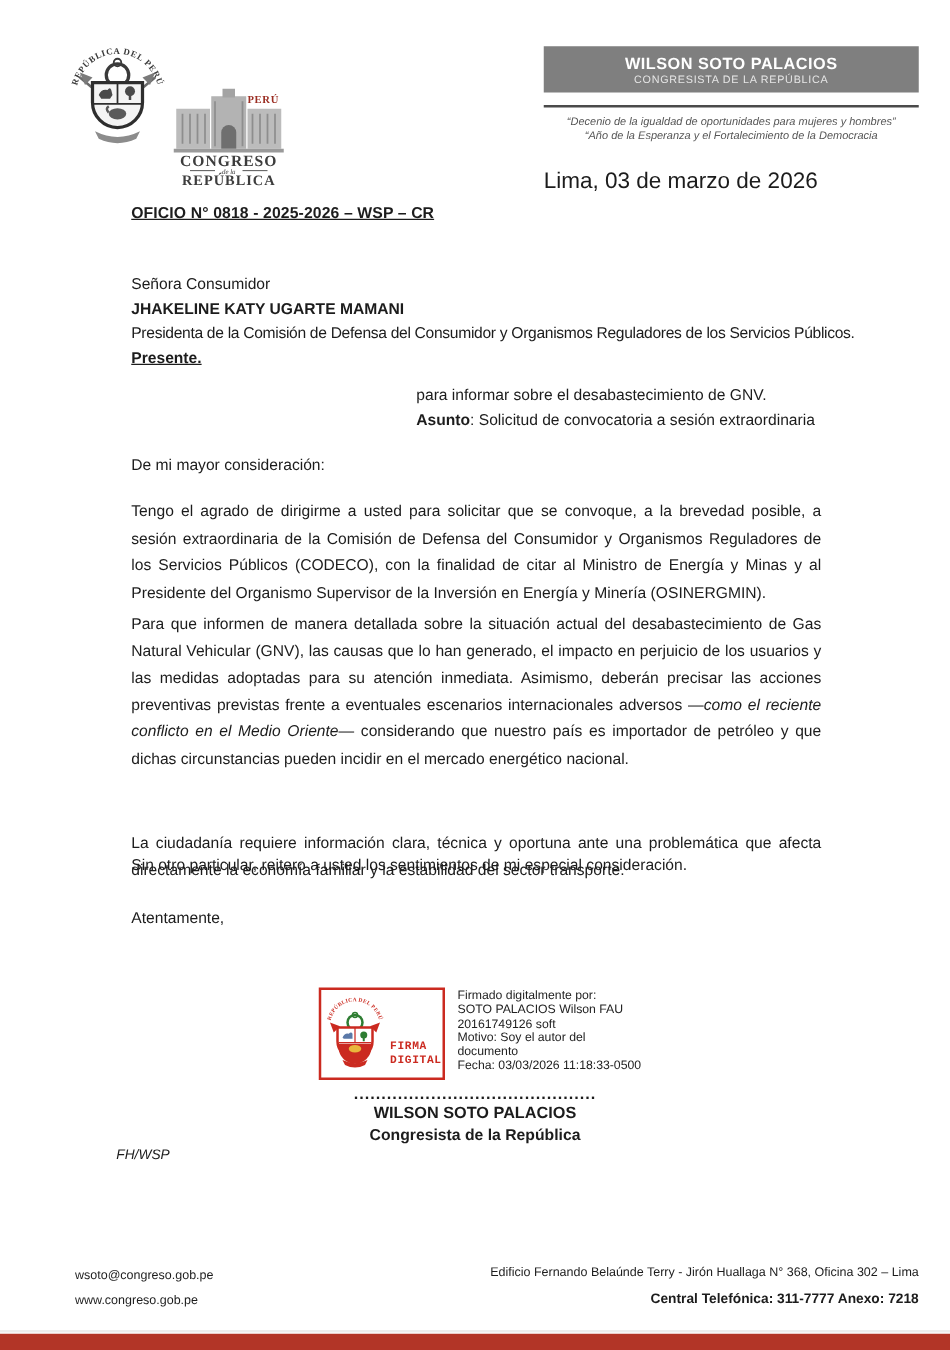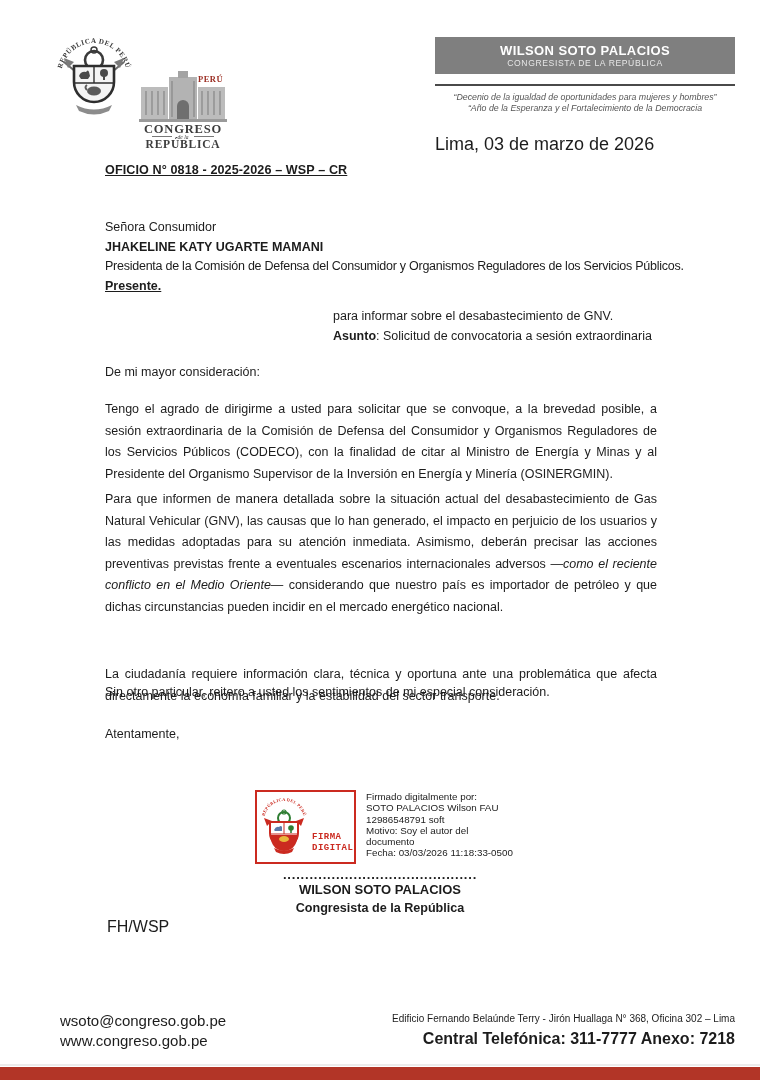--- a/index.html
+++ b/index.html
@@ -37,27 +37,27 @@
   .stamp-box{position:absolute;left:255px;top:790px;width:97px;height:70px;border:2px solid #cb2a20;background:#fff;}
   .stamp-seal{position:absolute;left:1px;top:2px;width:52px;height:64px;}
   .stamp-firma{position:absolute;left:55px;top:40px;font-family:"Liberation Mono",monospace;
                font-size:9px;font-weight:bold;color:#cb2a20;line-height:11px;letter-spacing:.5px;}
   .stamp-details{position:absolute;left:366px;top:791px;font-size:9.8px;line-height:11.3px;color:#222;}
 
   .sig-block{position:absolute;left:230px;top:869px;width:300px;text-align:center;}
   .sig-dots{font-size:13px;font-weight:bold;letter-spacing:.8px;line-height:12px;}
   .sig-name{font-size:13px;font-weight:bold;line-height:18px;}
   .sig-role{font-size:12.6px;font-weight:bold;line-height:18px;}
-  .initials{position:absolute;left:107px;top:918px;font-size:16px;}
-
-  
-  .foot-left{position:absolute;left:60px;top:1011px;font-size:15px;line-height:20px;}
+  .initials{position:absolute;left:93px;top:918px;font-size:11px;font-style:italic;}
+
+  
+  .foot-left{position:absolute;left:60px;top:1011px;font-size:10px;line-height:20px;}
   .foot-right{position:absolute;right:25px;top:1009px;text-align:right;line-height:20px;}
   .foot-addr{font-size:10px;}
-  .foot-phone{font-size:16px;font-weight:bold;}
+  .foot-phone{font-size:11px;font-weight:bold;}
   .foot-sep{position:absolute;left:0;bottom:14px;width:760px;height:2px;background:#ececec;}
   .foot-bar{position:absolute;left:0;bottom:0;width:760px;height:13px;background:#b23527;}
 </style>
 </head>
 <body>
 
 <div class="page">
 
   <span class="seal-left">
     <svg viewBox="0 0 84 94" width="84" height="94">
@@ -177,21 +177,21 @@
     </span>
     <div class="stamp-firma">
       <div>FIRMA</div>
       <div>DIGITAL</div>
     </div>
   </div>
 
   <div class="stamp-details">
     <div>Firmado digitalmente por:</div>
     <div>SOTO PALACIOS Wilson FAU</div>
-    <div>12986548791 soft</div>
+    <div>20161749126 soft</div>
     <div>Motivo: Soy el autor del</div>
     <div>documento</div>
     <div>Fecha: 03/03/2026 11:18:33-0500</div>
   </div>
 
   <div class="sig-block">
     <div class="sig-dots">............................................</div>
     <div class="sig-name">WILSON SOTO PALACIOS</div>
     <div class="sig-role">Congresista de la República</div>
   </div>

